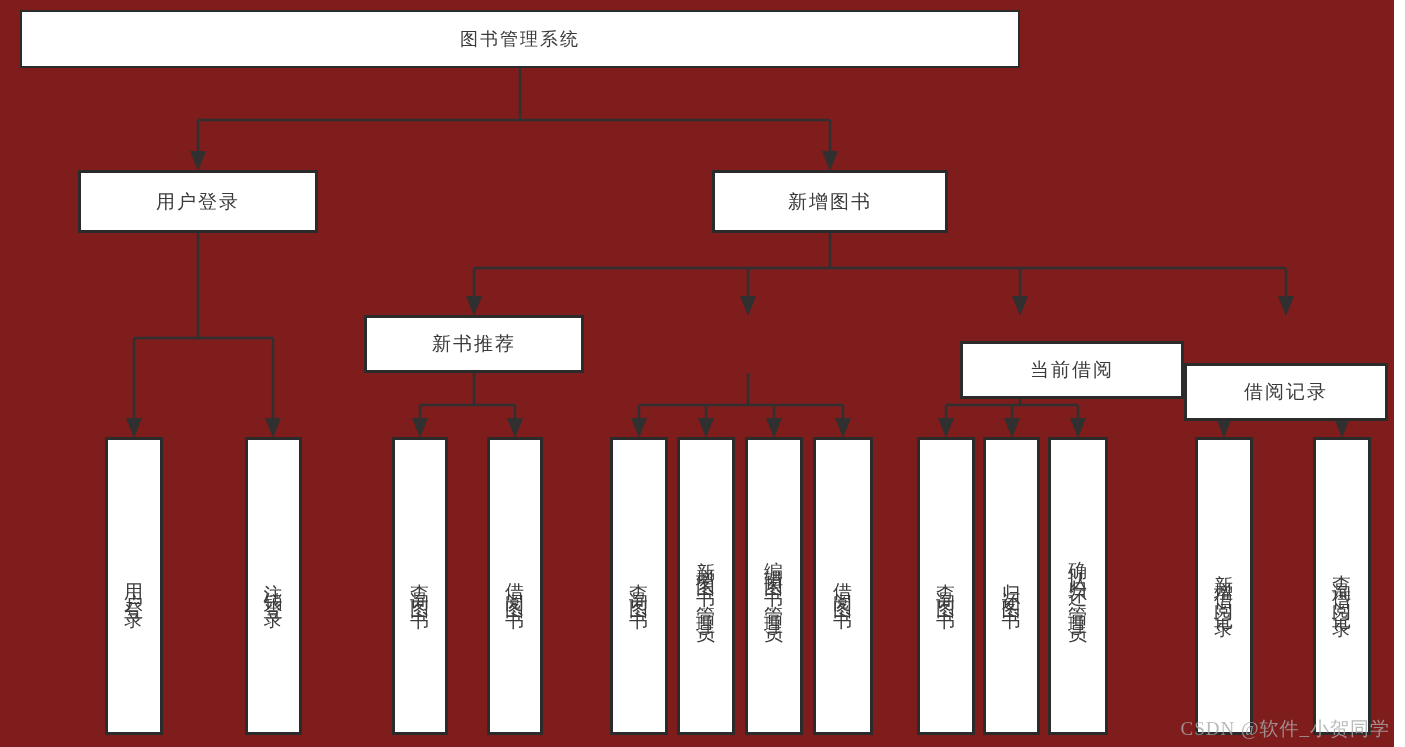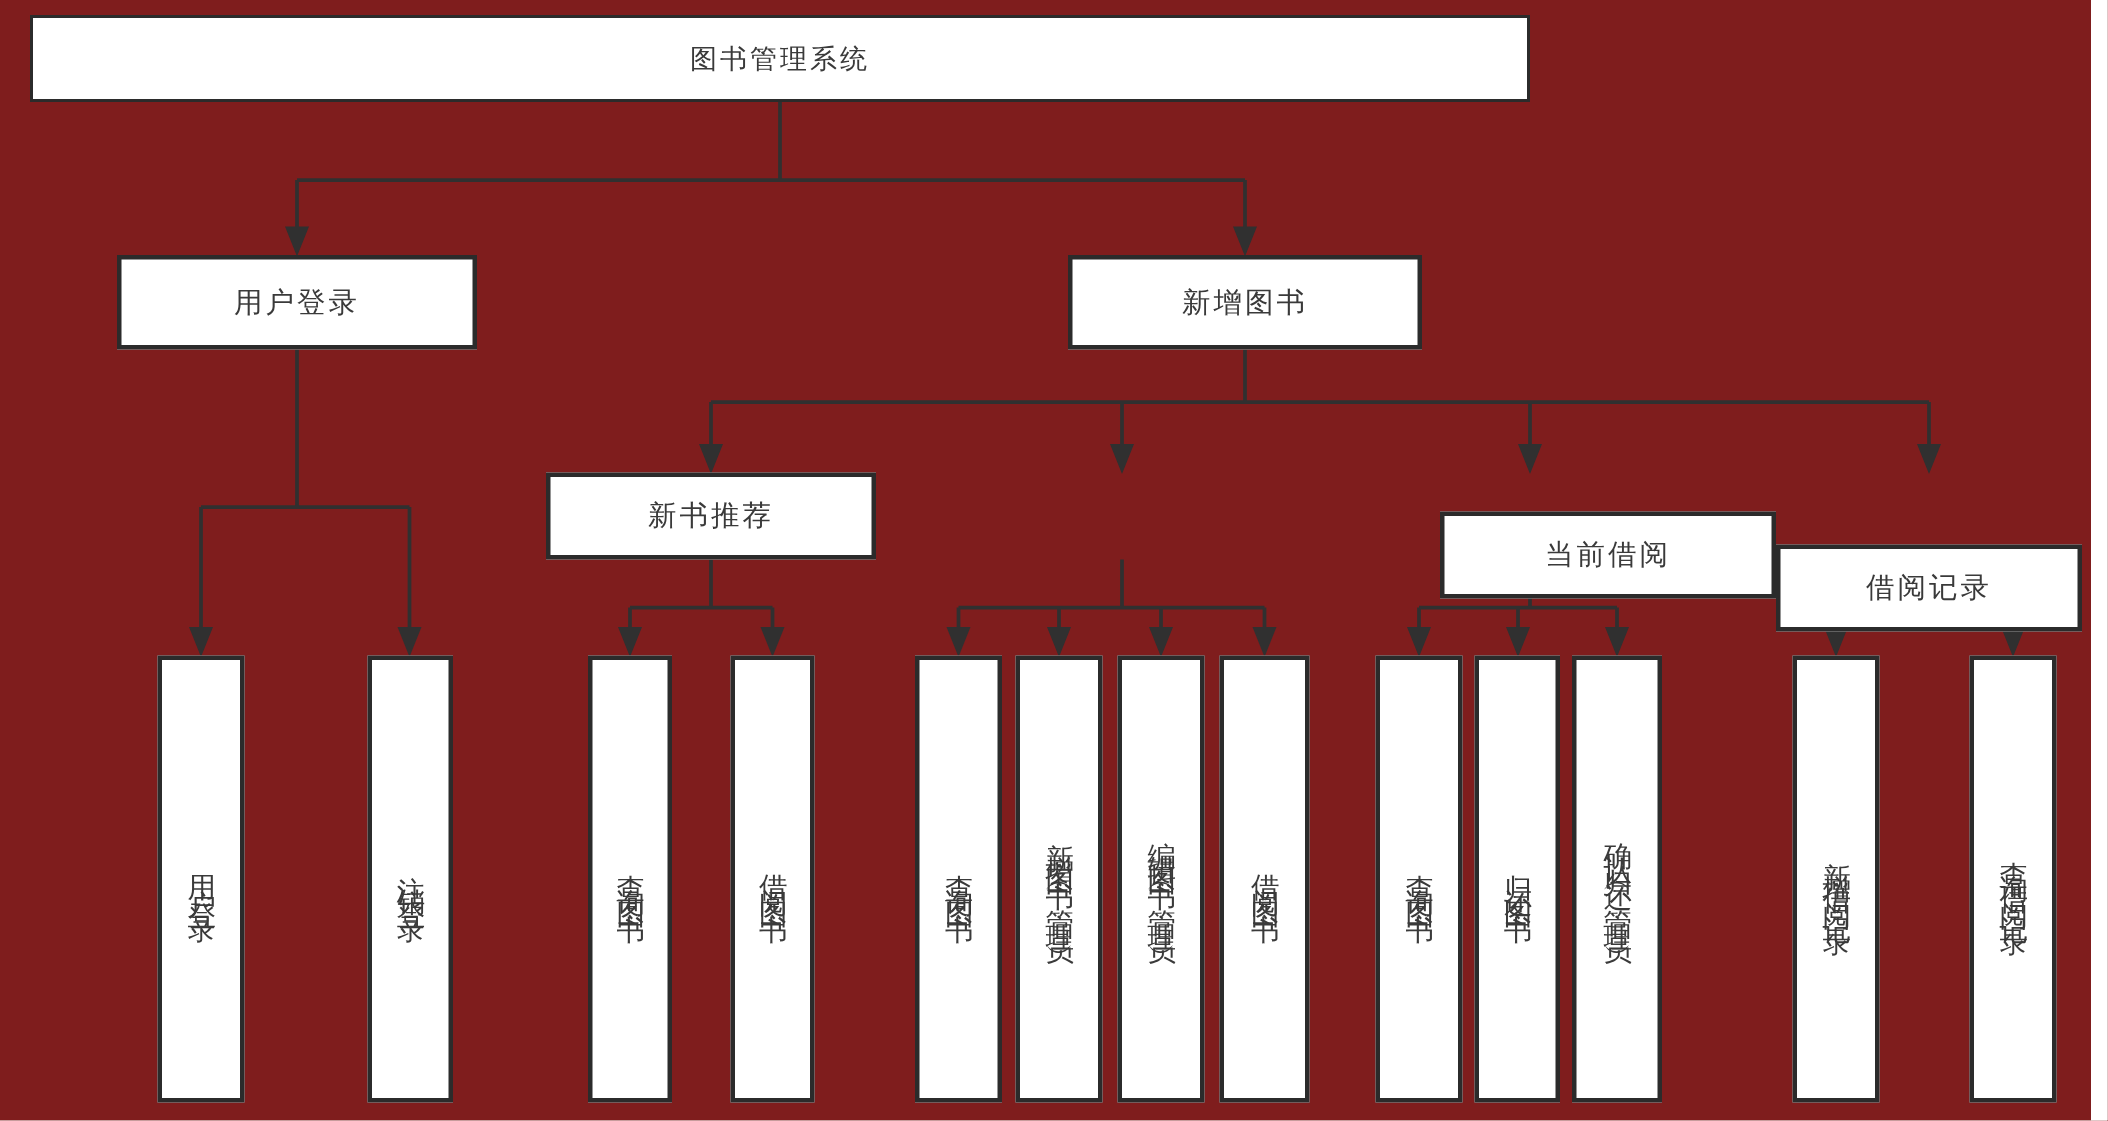--- a/index.html
+++ b/index.html
@@ -137,14 +137,15 @@
   <div class="leaf" style="left:745px;width:58px;">编辑图书（管理员）</div>
   <div class="leaf" style="left:813px;width:60px;">借阅图书</div>
 
   <div class="leaf" style="left:917px;width:58px;">查询图书</div>
   <div class="leaf" style="left:983px;width:57px;">归还图书</div>
   <div class="leaf" style="left:1048px;width:60px;">确认归还（管理员）</div>
 
   <div class="leaf" style="left:1195px;width:58px;">新增借阅记录</div>
   <div class="leaf" style="left:1313px;width:58px;">查询借阅记录</div>
 
+  <div class="watermark">CSDN @软件_小贺同学</div>
 
 </div>
 
 </body></html>

